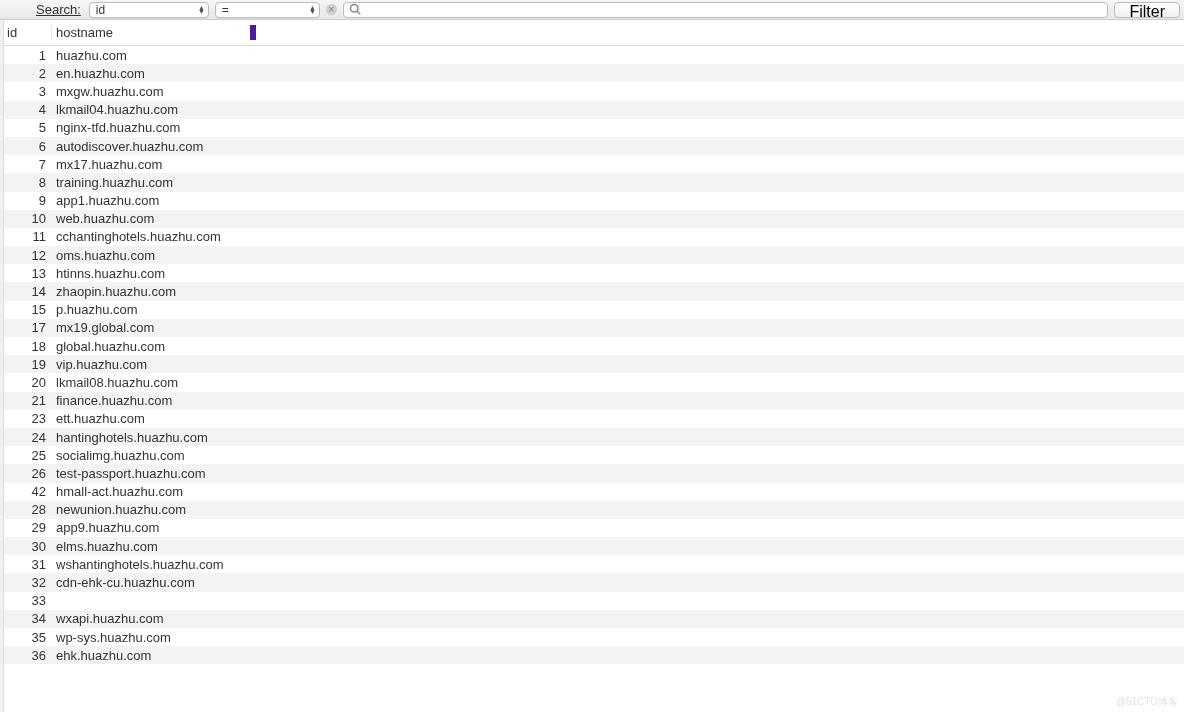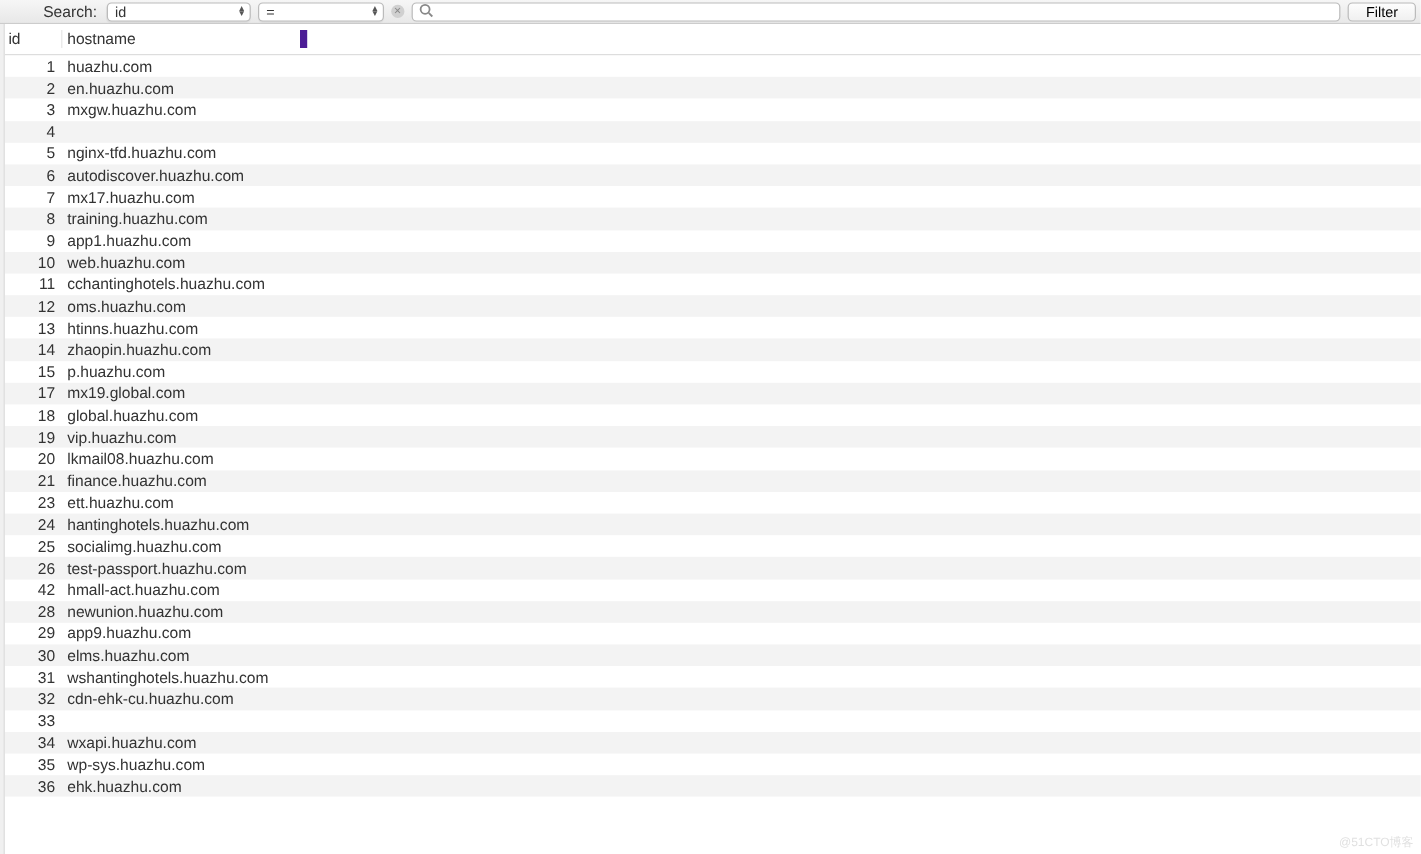--- a/index.html
+++ b/index.html
@@ -19,20 +19,21 @@
       padding: 2px 8px;
       background: linear-gradient(#f6f6f6, #e8e8e8);
       border-bottom: 1px solid #ccc;
       gap: 6px;
       height: 20px;
     }
     .search-label {
       font-size: 13px;
       margin-left: 28px;
       margin-right: 2px;
+      text-decoration: underline;
     }
     .select-wrap {
       position: relative;
       display: inline-flex;
       align-items: center;
       background: #fff;
       border: 1px solid #bbb;
       border-radius: 4px;
       height: 16px;
       padding: 0 18px 0 6px;
@@ -94,21 +95,21 @@
       color: #888;
       font-size: 11px;
       pointer-events: none;
     }
     .filter-btn {
       height: 16px;
       padding: 0 14px;
       background: linear-gradient(#fdfdfd, #f0f0f0);
       border: 1px solid #bbb;
       border-radius: 4px;
-      font-size: 12px;
+      font-size: 16px;
       cursor: pointer;
       margin-right: -4px;
     }
     .left-gutter {
       position: absolute;
       top: 20px;
       left: 0;
       width: 4px;
       bottom: 0;
       background: #f0f0f0;
@@ -224,20 +225,21 @@
       <div class="table-row">
         <div class="col-id">2</div>
         <div class="col-hostname">en.huazhu.com</div>
       </div>
       <div class="table-row">
         <div class="col-id">3</div>
         <div class="col-hostname">mxgw.huazhu.com</div>
       </div>
       <div class="table-row">
         <div class="col-id">4</div>
+        <div class="col-hostname">lkmail04.huazhu.com</div>
       </div>
       <div class="table-row">
         <div class="col-id">5</div>
         <div class="col-hostname">nginx-tfd.huazhu.com</div>
       </div>
       <div class="table-row">
         <div class="col-id">6</div>
         <div class="col-hostname">autodiscover.huazhu.com</div>
       </div>
       <div class="table-row">

